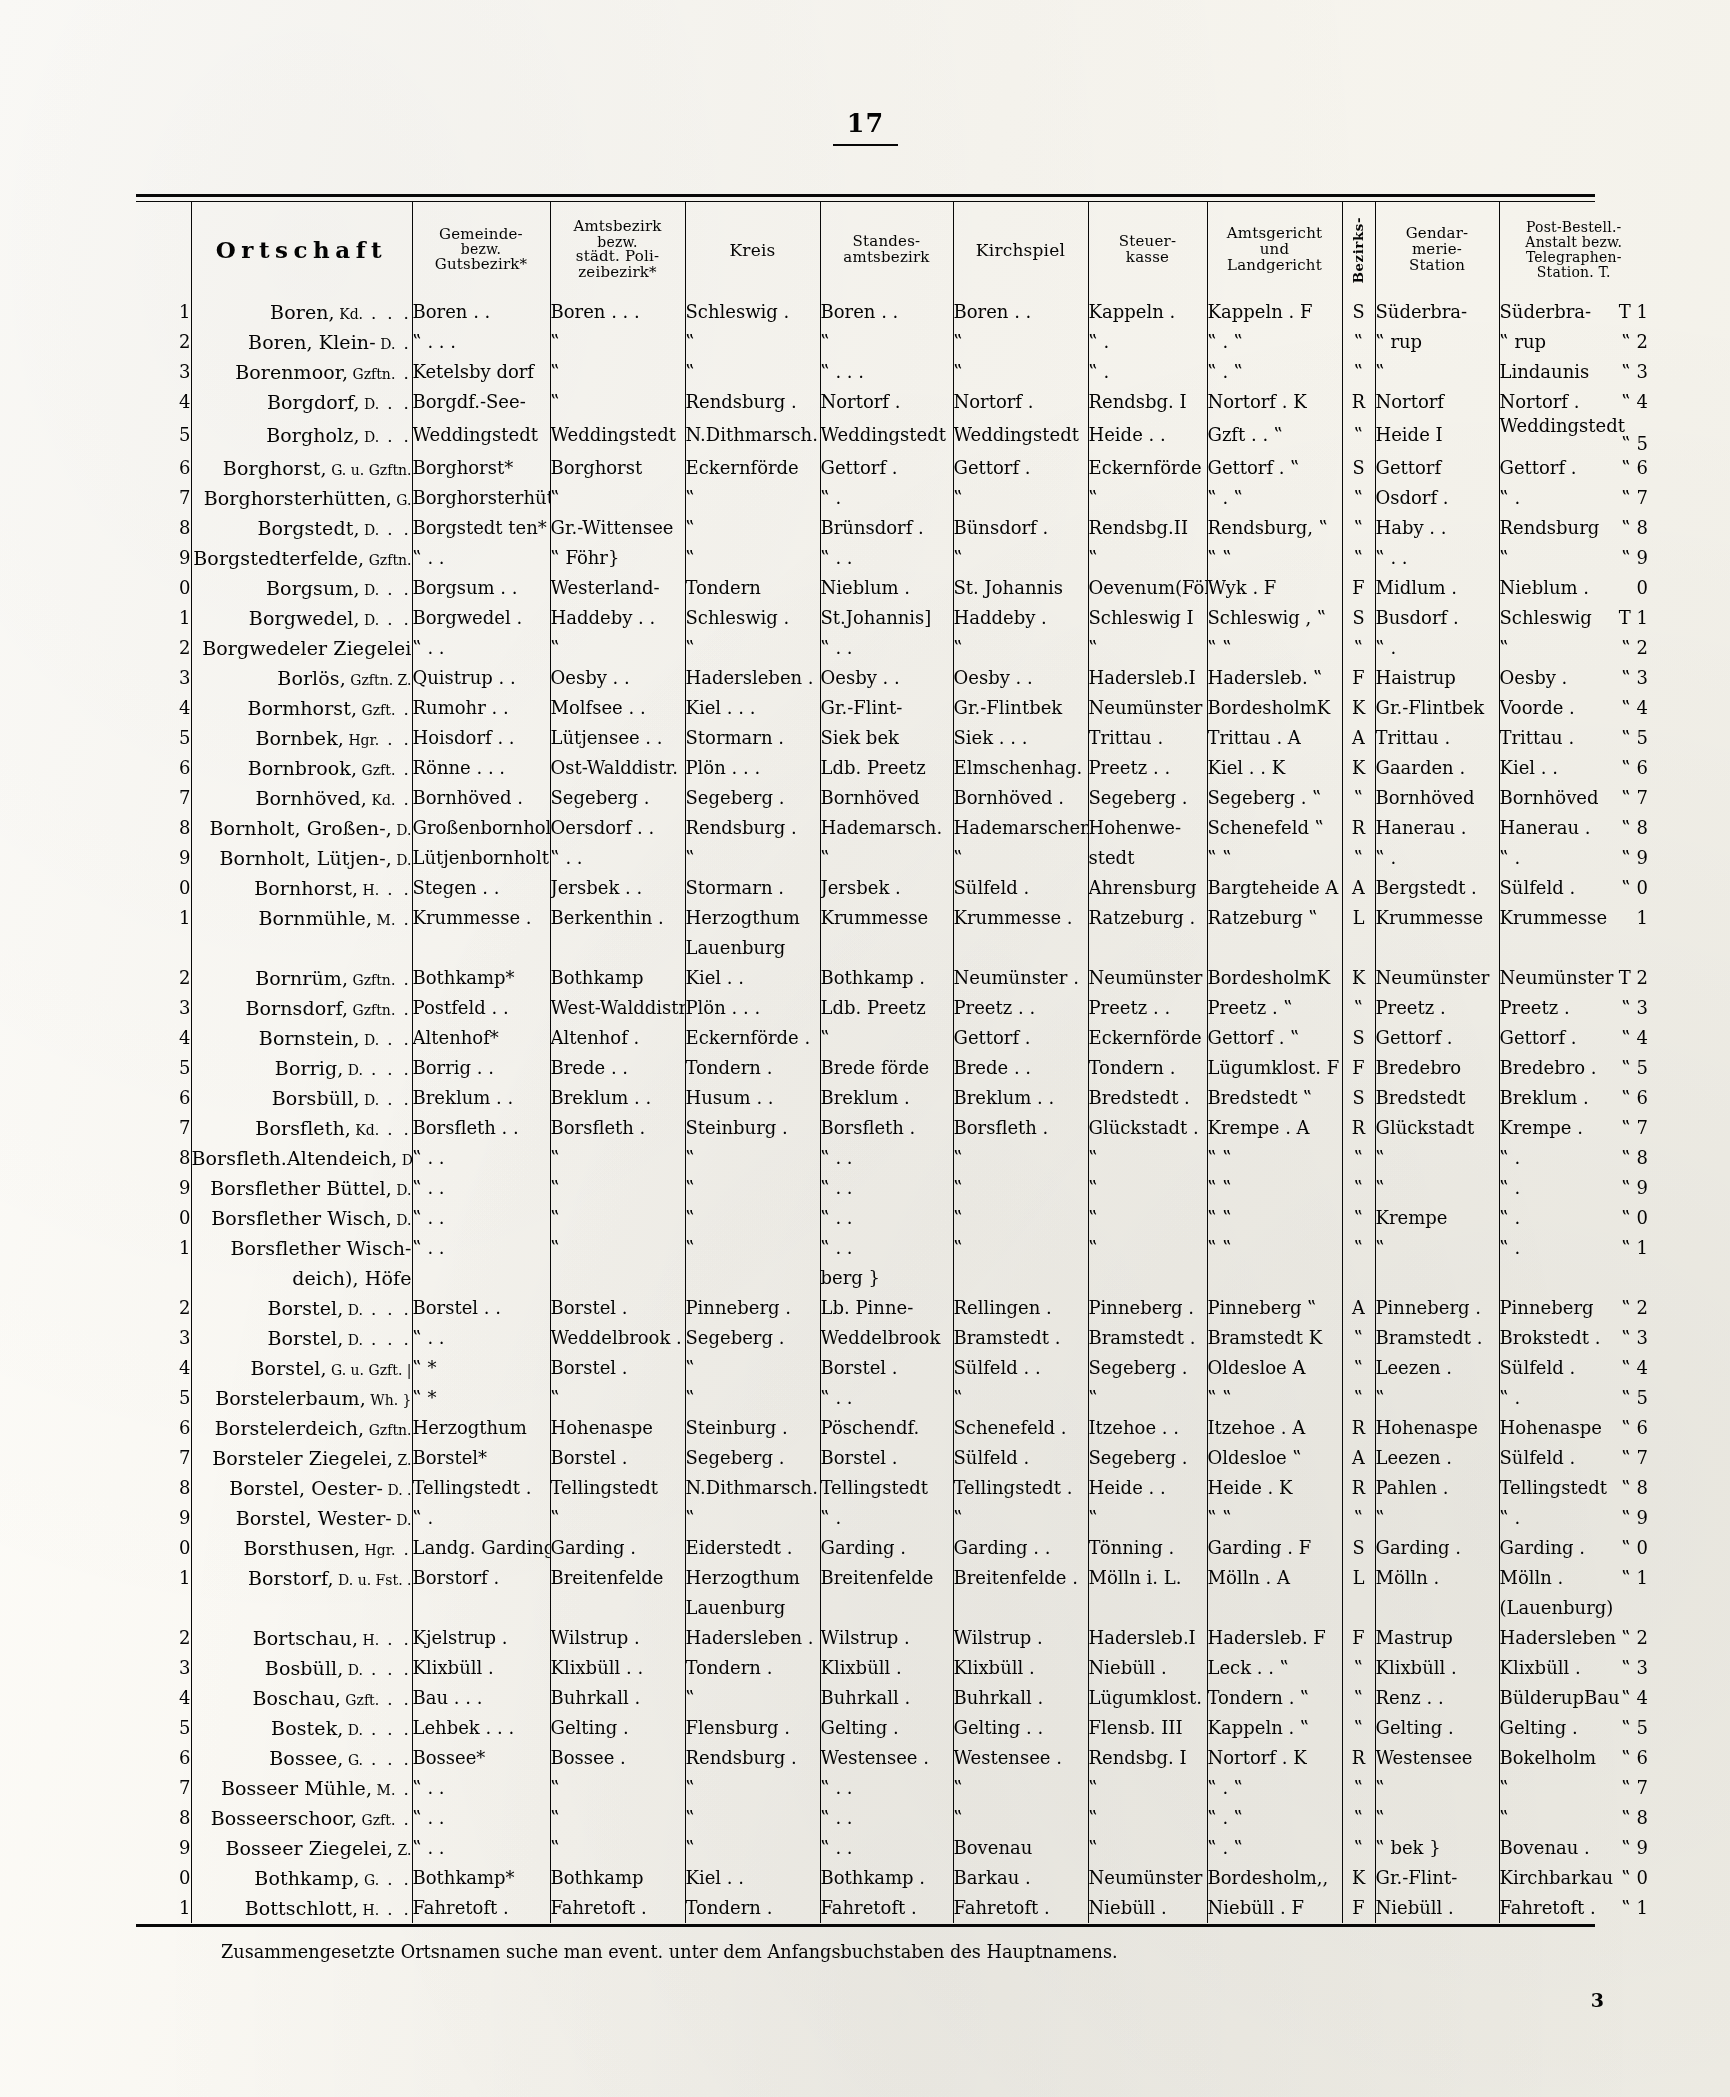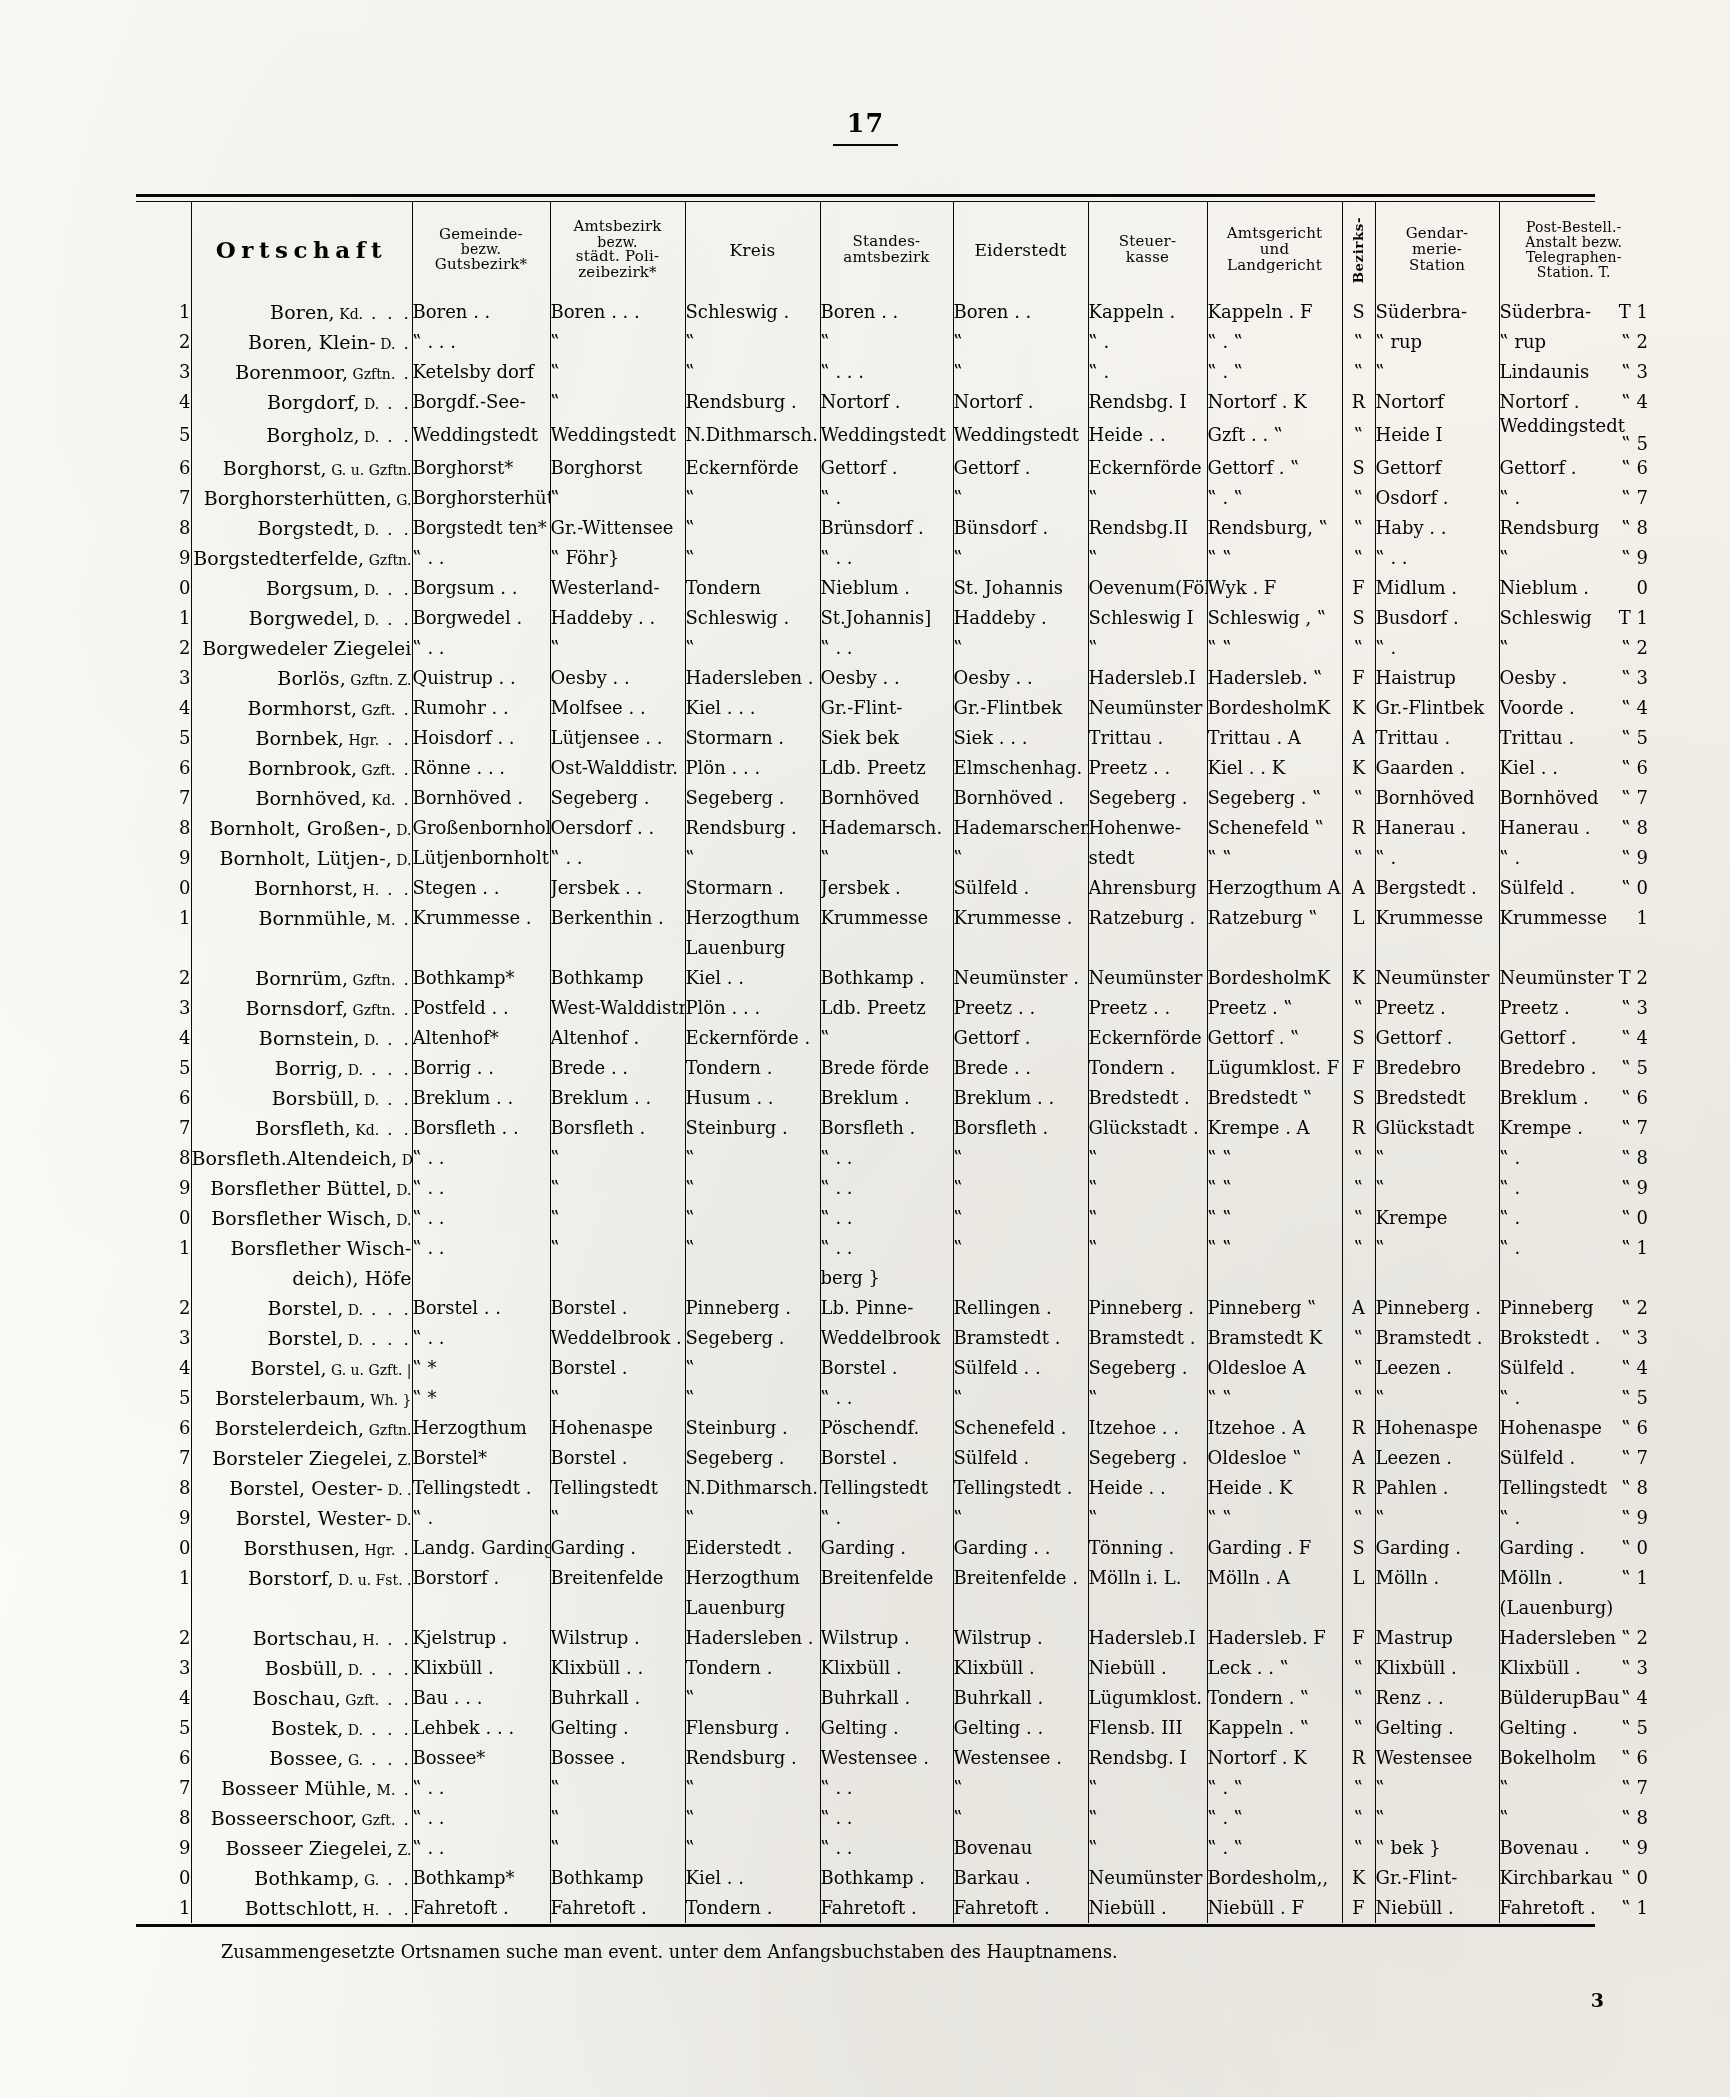--- a/index.html
+++ b/index.html
@@ -179,21 +179,21 @@
             <span class="sm">Amtsbezirk</span>
             <span class="xsm">bezw.</span>
             <span class="sm">städt. Poli-</span>
             <span class="sm">zeibezirk*</span>
           </th>
           <th>Kreis</th>
           <th>
             <span class="sm">Standes-</span>
             <span class="sm">amtsbezirk</span>
           </th>
-          <th>Eiderstedt</th>
+          <th>Kirchspiel</th>
           <th>
             <span class="sm">Steuer-</span>
             <span class="sm">kasse</span>
           </th>
           <th>
             <span class="sm">Amtsgericht</span>
             <span class="sm">und</span>
             <span class="sm">Landgericht</span>
           </th>
           <th class="vertical">
@@ -481,21 +481,21 @@
             </tr>
             <tr>
               <td class="idx">0</td>
               <td class="place"><span>Bornhorst,</span><span class="abbr"> H.</span><span class="dots">  . .</span></td>
               <td class="l">Stegen . .</td>
               <td class="l">Jersbek . .</td>
               <td class="l">Stormarn .</td>
               <td class="l">Jersbek .</td>
               <td class="l">Sülfeld .</td>
               <td class="l">Ahrensburg</td>
-              <td class="l">Herzogthum A</td>
+              <td class="l">Bargteheide A</td>
               <td class="bez">A</td>
               <td class="l">Bergstedt .</td>
               <td class="l"><span>Sülfeld .</span><span style="float: right;">‟ 0</span></td>
             </tr>
             <tr>
               <td class="idx">1</td>
               <td class="place"><span>Bornmühle,</span><span class="abbr"> M.</span><span class="dots">  .</span></td>
               <td class="l">Krummesse .</td>
               <td class="l">Berkenthin .</td>
               <td class="l">Herzogthum</td>

